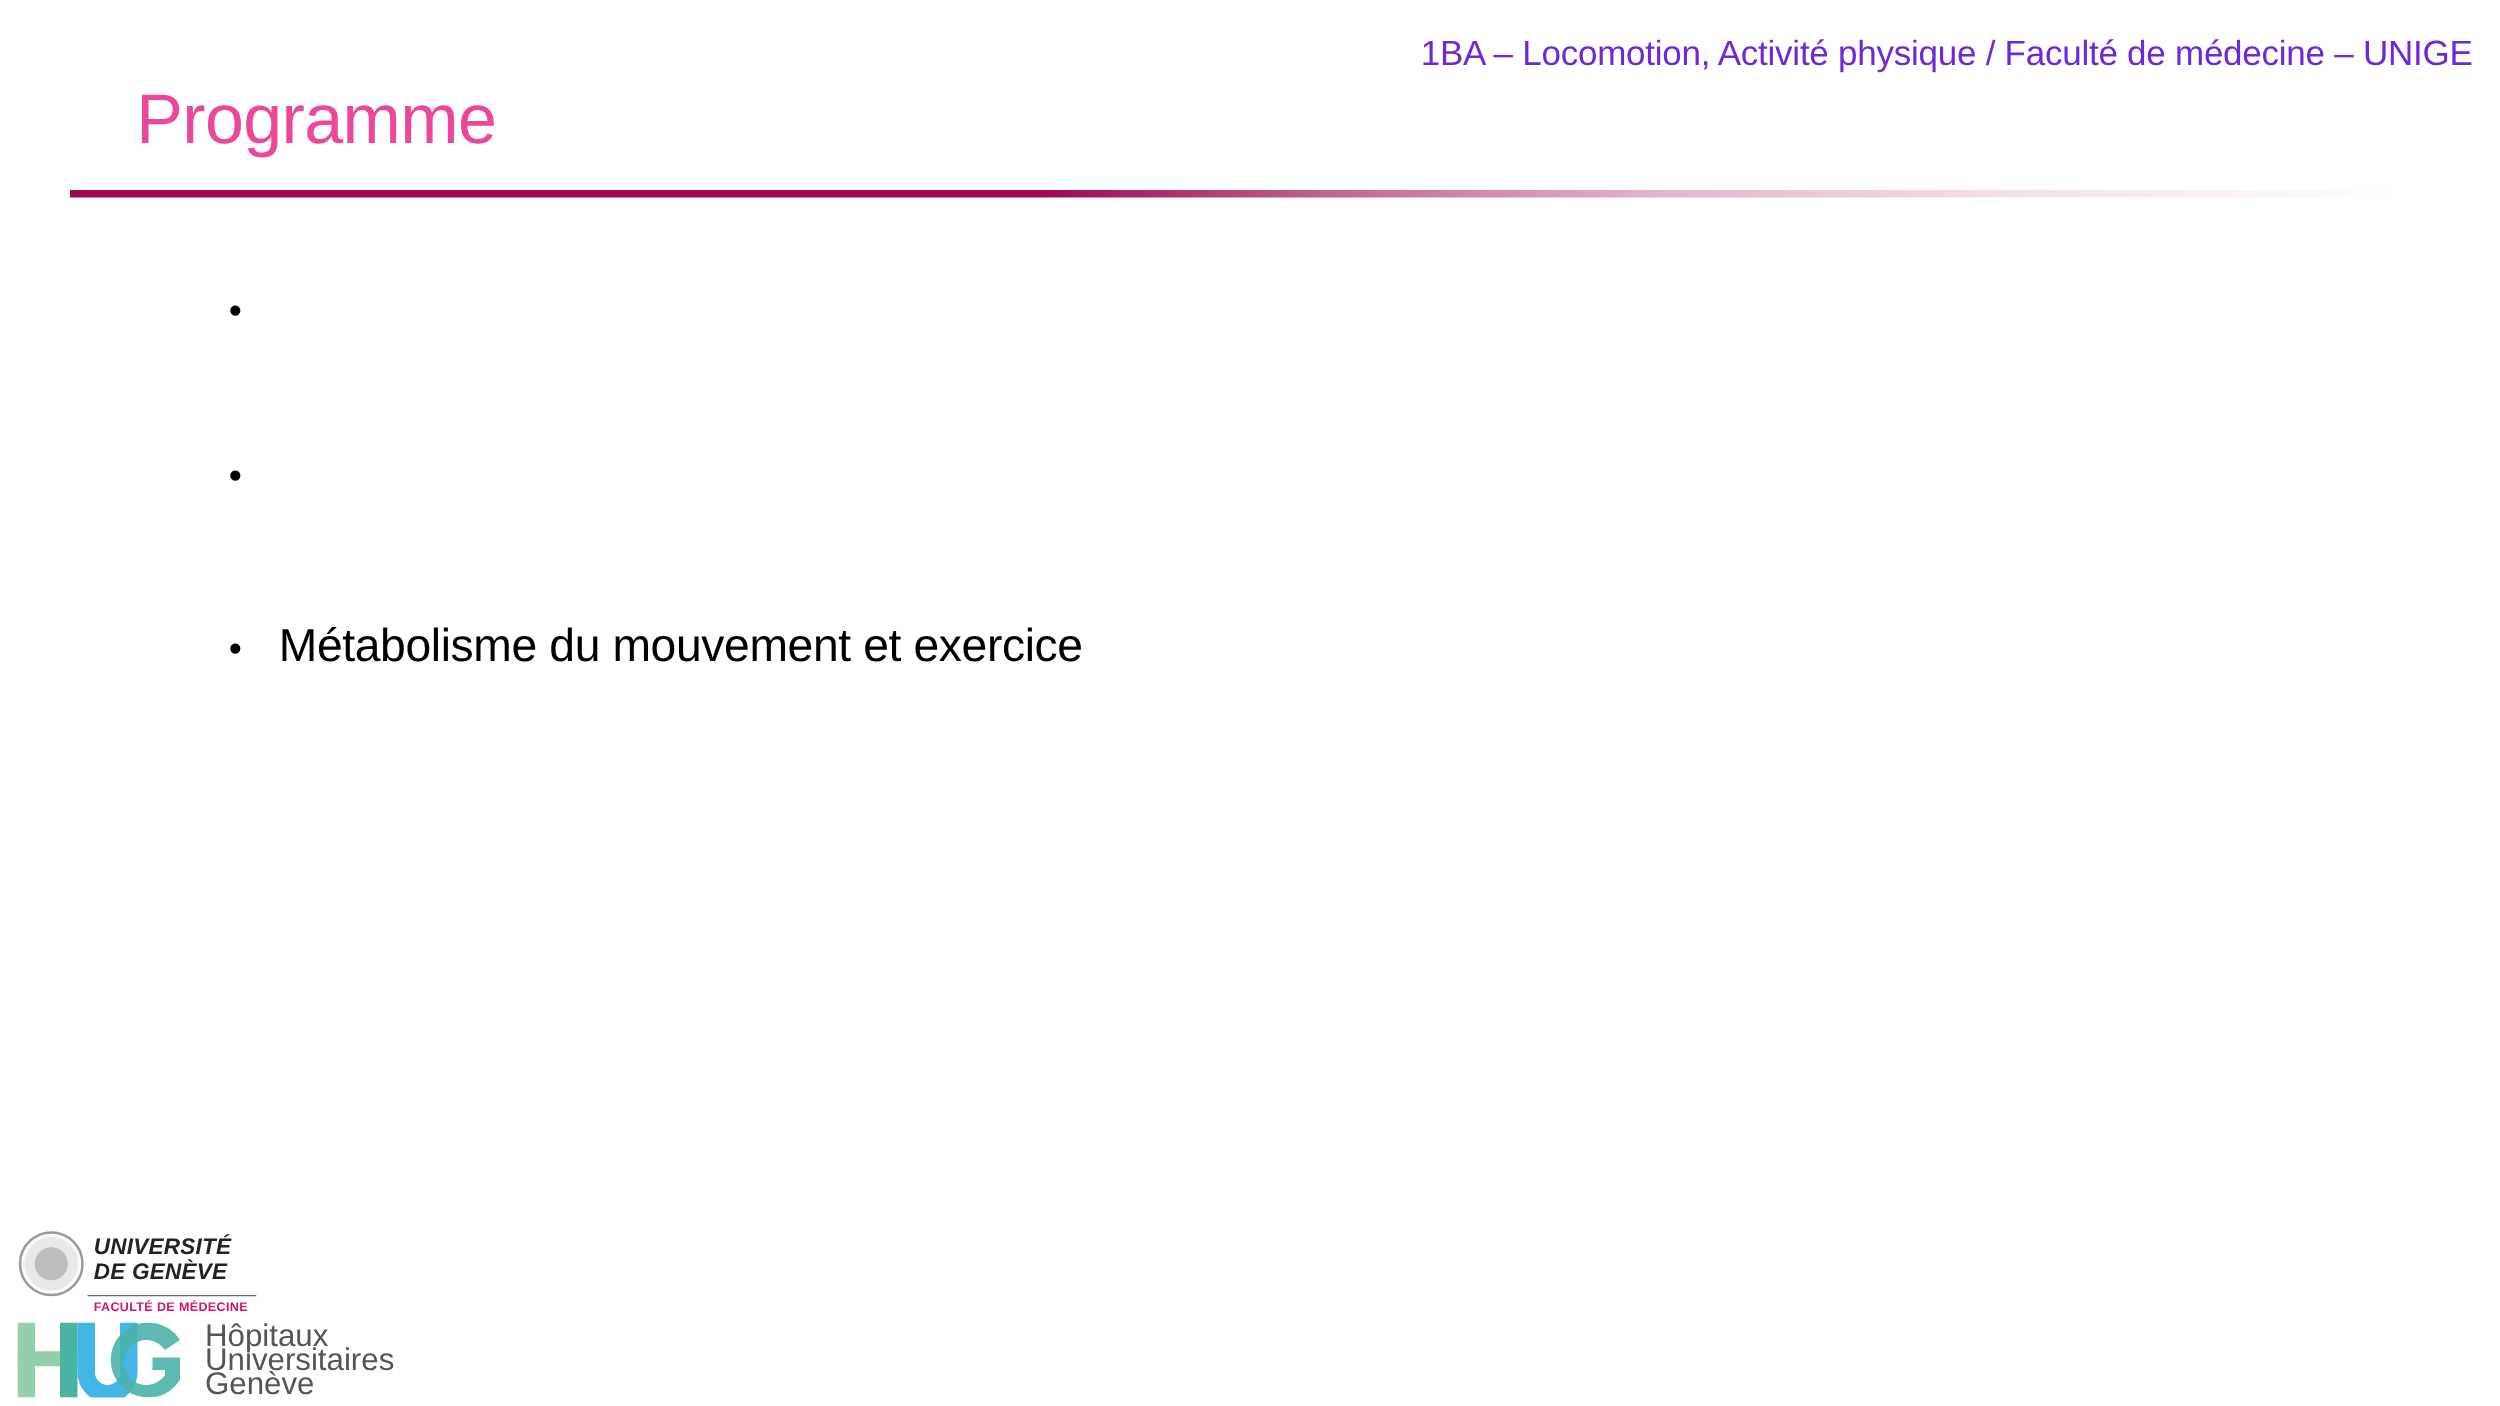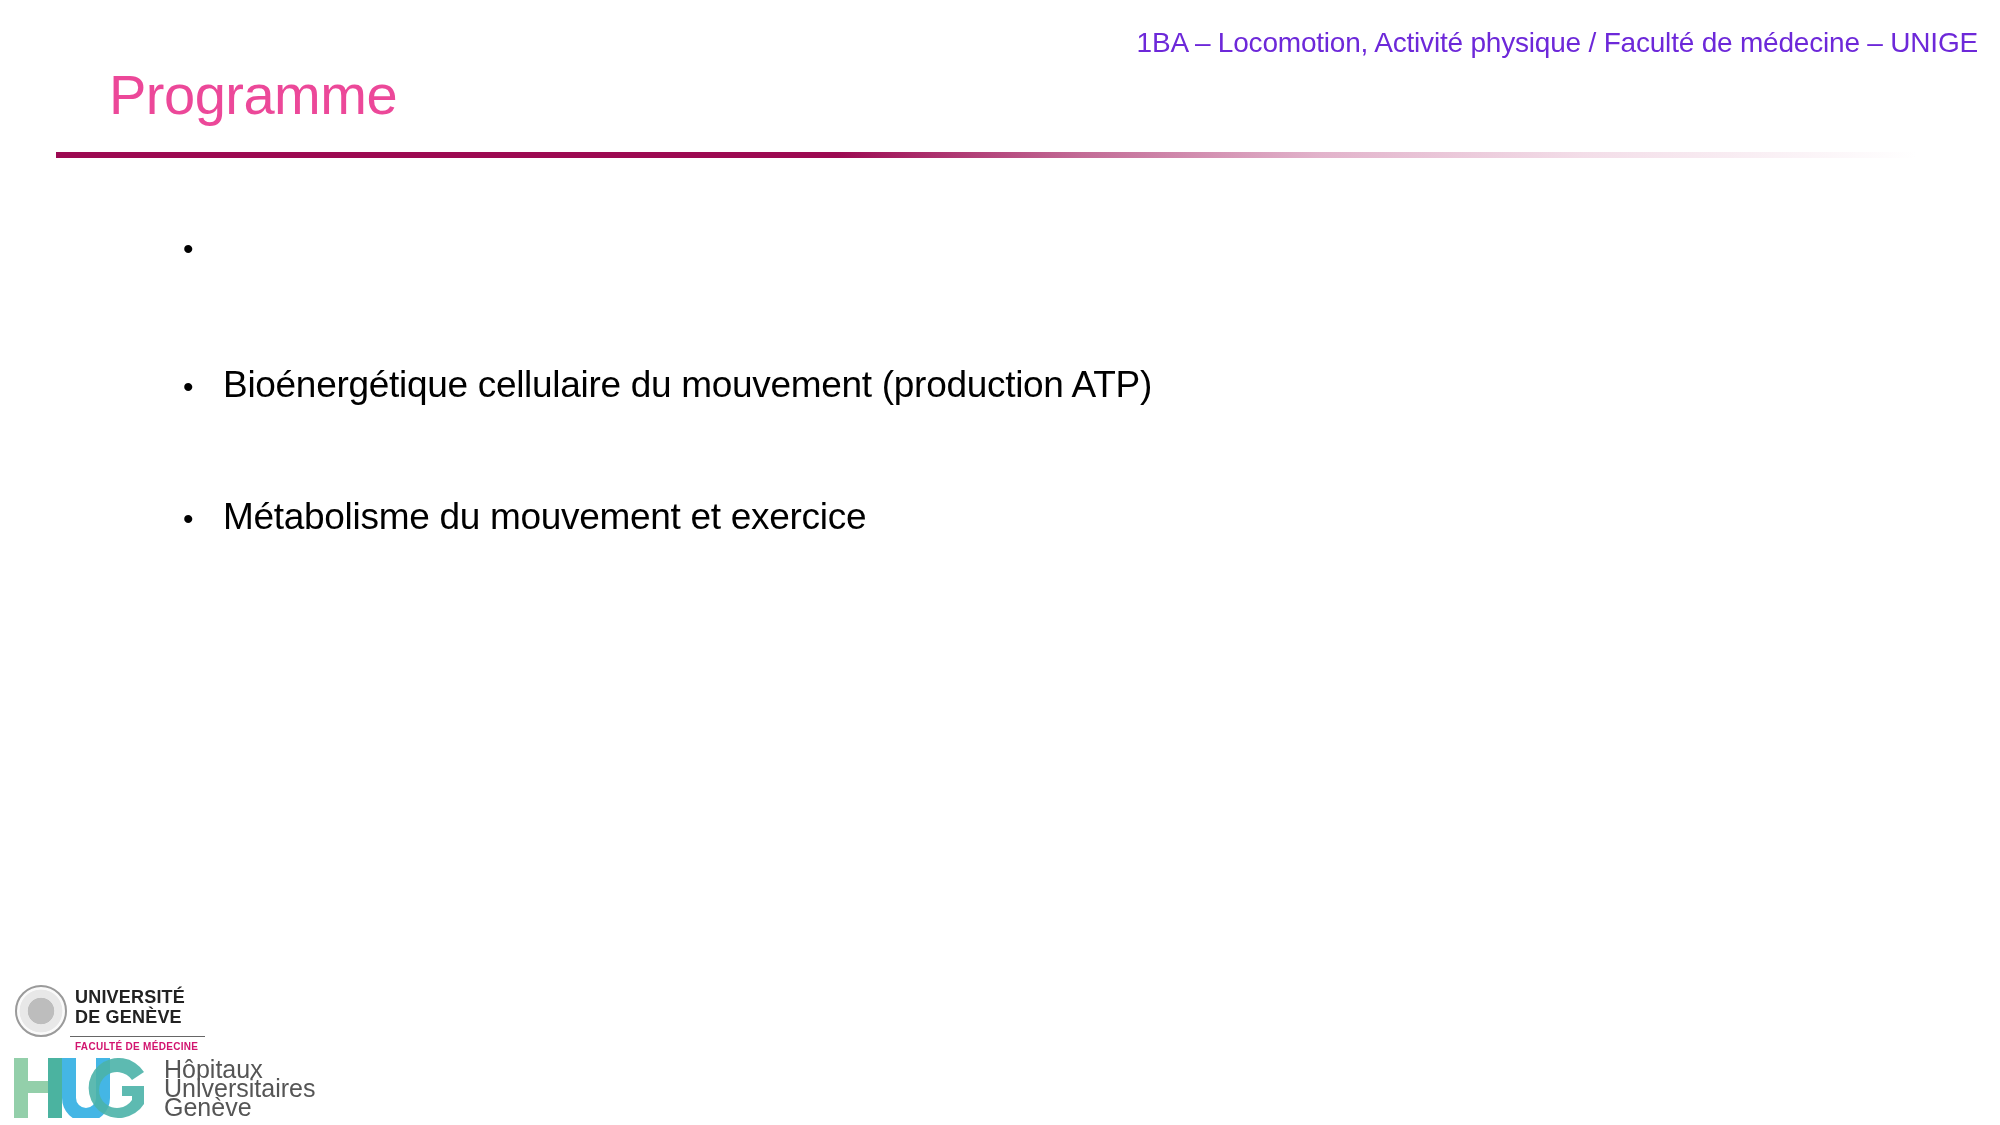--- a/index.html
+++ b/index.html
@@ -7,42 +7,41 @@
     .header-note { position: absolute; top: 14px; right: 22px; font-size: 28px; color: #6d28d9; white-space: nowrap; letter-spacing: -0.2px; margin-top: 13px; }
     .title { position: absolute; left: 109px; top: 62px; font-size: 56px; color: #ec4899; margin: 0; font-weight: normal; letter-spacing: -0.5px; }
     .title-rule { position: absolute; left: 56px; top: 152px; width: 1860px; height: 6px;
       background: linear-gradient(to right, #9c0a52 0%, #9c0a52 42%, #c26a95 55%, #e2b3cb 68%, #f3dde8 82%, rgba(255,255,255,0) 100%); }
     .bullets { position: absolute; left: 183px; top: 232px; margin: 0; padding: 0; list-style: none; }
     .bullet { position: relative; display: flex; align-items: baseline; font-size: 37px; height: 132px; letter-spacing: -0.3px; }
     .bullet-dot { width: 40px; flex: 0 0 40px; font-size: 30px; }
     .bullet-text.emph { font-weight: bold; text-decoration: underline; text-decoration-thickness: 3px; text-underline-offset: 6px; }
     .logo-unige { position: absolute; left: 15px; top: 985px; width: 180px; height: 70px; }
     .seal { position: absolute; left: 0; top: 0; width: 52px; height: 52px; border-radius: 50%; border: 2px solid #9a9a9a; box-sizing: border-box; background: radial-gradient(circle, #bdbdbd 0 38%, #e8e8e8 40% 62%, #fafafa 64%); }
-    .unige-name { position: absolute; left: 60px; top: 2px; font-weight: bold; font-size: 18px; line-height: 20px; color: #222; letter-spacing: 0.2px; }
+    .unige-name { position: absolute; left: 60px; top: 2px; font-weight: bold; font-size: 18px; line-height: 20px; color: #222; letter-spacing: 0.2px; font-style: italic; }
     .unige-rule { position: absolute; left: 55px; top: 51px; width: 135px; height: 1px; background: #666; }
     .unige-faculty { position: absolute; left: 60px; top: 56px; font-weight: bold; font-size: 10px; color: #d2146f; letter-spacing: 0.3px; white-space: nowrap; }
     .logo-hug { position: absolute; left: 14px; top: 1058px; width: 270px; height: 64px; }
     .hug-letters { position: absolute; left: 0; top: 0; width: 130px; height: 60px; }
     .hug-text { position: absolute; left: 150px; top: 2px; font-size: 25px; line-height: 19px; color: #555; }
   </style>
 </head>
 <body>
 
 <div class="header-note">1BA – Locomotion, Activité physique / Faculté de médecine – UNIGE</div>
 
 <h1 class="title">Programme</h1>
 <div class="title-rule"></div>
 
 <ul class="bullets">
   <li class="bullet">
     <span class="bullet-dot">•</span>
   </li>
   <li class="bullet">
     <span class="bullet-dot">•</span>
-    <span class="bullet-text">Bioénergétique cellulaire du mouvement (production ATP)</span>
   </li>
   <li class="bullet">
     <span class="bullet-dot">•</span>
     <span class="bullet-text">Métabolisme du mouvement et exercice</span>
   </li>
 </ul>
 
 <div class="logo-unige">
   <div class="seal"></div>
   <div class="unige-name">

